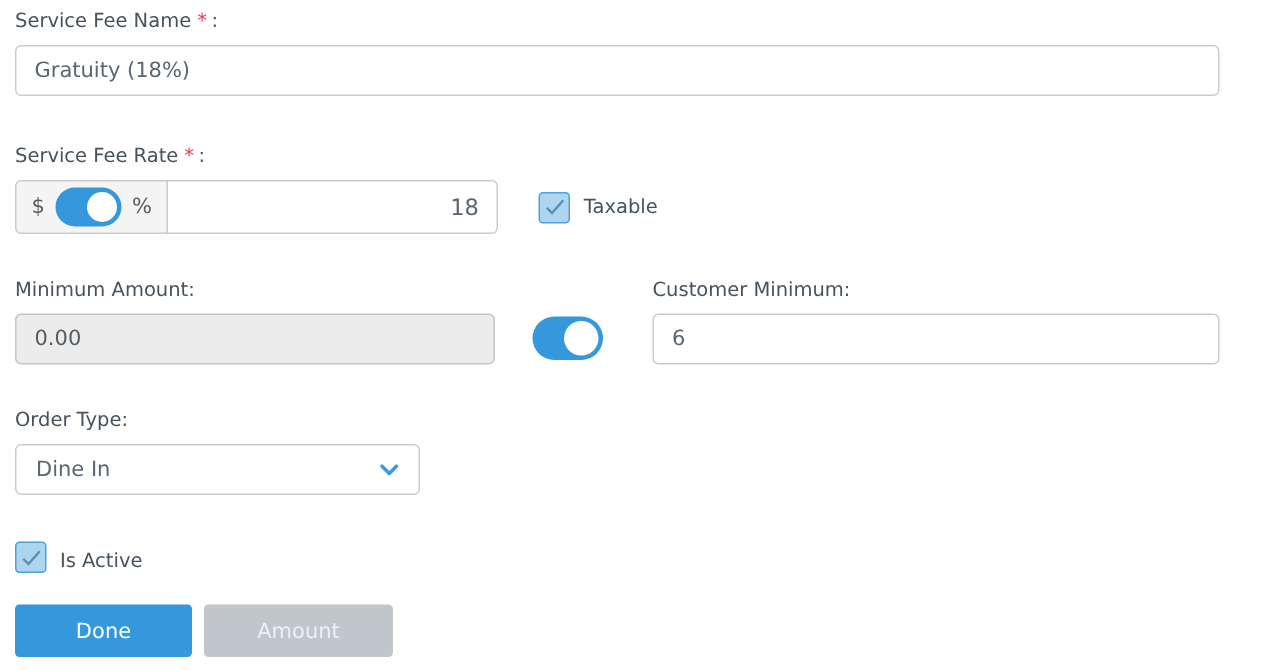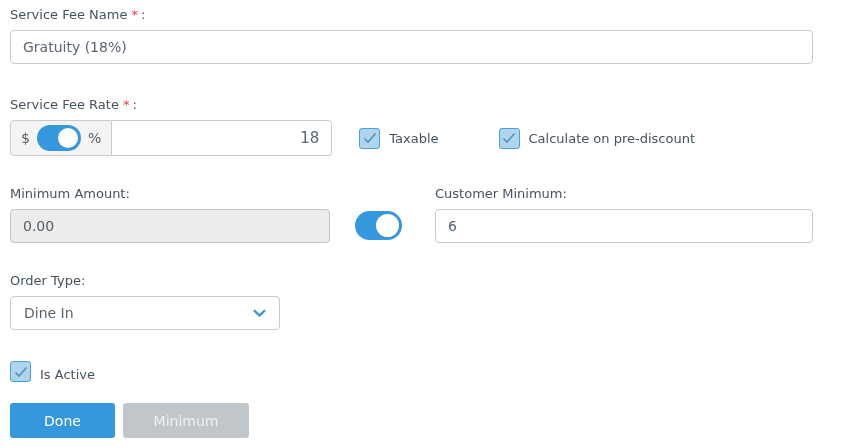--- a/index.html
+++ b/index.html
@@ -140,21 +140,21 @@
   
   .row-buttons { margin-top: 21px; display: flex; }
   .btn {
     height: 35px;
     border: none;
     border-radius: 3px;
     font-size: 14px;
     font-family: inherit;
     cursor: pointer;
   }
-  .btn-done { width: 105px; background: #3598dc; color: #ffffff; }
+  .btn-done { width: 118px; background: #3598dc; color: #ffffff; }
   .btn-cancel { width: 126px; background: #c1c6cb; color: #eef1f3; margin-left: 8px; }
 </style>
 </head>
 <body>
 
 <div class="form-wrap">
 
   <label class="field-label"><span>Service Fee Name</span><span class="req">*</span><span class="colon">:</span></label>
   <input class="txt" type="text" value="Gratuity (18%)" style="">
 
@@ -171,28 +171,20 @@
 
     <div class="cb-wrap taxable">
       <div class="checkbox">
         <svg width="14" height="12" viewBox="0 0 14 12">
             <path d="M1.5 6.5 L5 10 L12.5 1.5" fill="none" stroke="#5b8db0" stroke-width="1.6"></path>
           </svg>
       </div>
       <span class="cb-label">Taxable</span>
     </div>
 
-    <div class="cb-wrap prediscount">
-      <div class="checkbox">
-        <svg width="14" height="12" viewBox="0 0 14 12">
-            <path d="M1.5 6.5 L5 10 L12.5 1.5" fill="none" stroke="#5b8db0" stroke-width="1.6"></path>
-          </svg>
-      </div>
-      <span class="cb-label">Calculate on pre-discount</span>
-    </div>
   </div>
 
   <div class="row-min">
     <div class="col-min-amount">
       <label class="field-label">Minimum Amount:</label>
       <input class="txt" type="text" disabled="" value="0.00" style="">
     </div>
     <div class="min-toggle-slot">
       <div class="toggle lg">
           <div class="knob"></div>
@@ -218,16 +210,16 @@
     <div class="checkbox">
       <svg width="14" height="12" viewBox="0 0 14 12">
           <path d="M1.5 6.5 L5 10 L12.5 1.5" fill="none" stroke="#5b8db0" stroke-width="1.6"></path>
         </svg>
     </div>
     <span class="cb-label">Is Active</span>
   </div>
 
   <div class="row-buttons">
     <button class="btn btn-done">Done</button>
-    <button class="btn btn-cancel">Minimum</button>
+    <button class="btn btn-cancel">Amount</button>
   </div>
 
 </div>
 
 </body></html>

